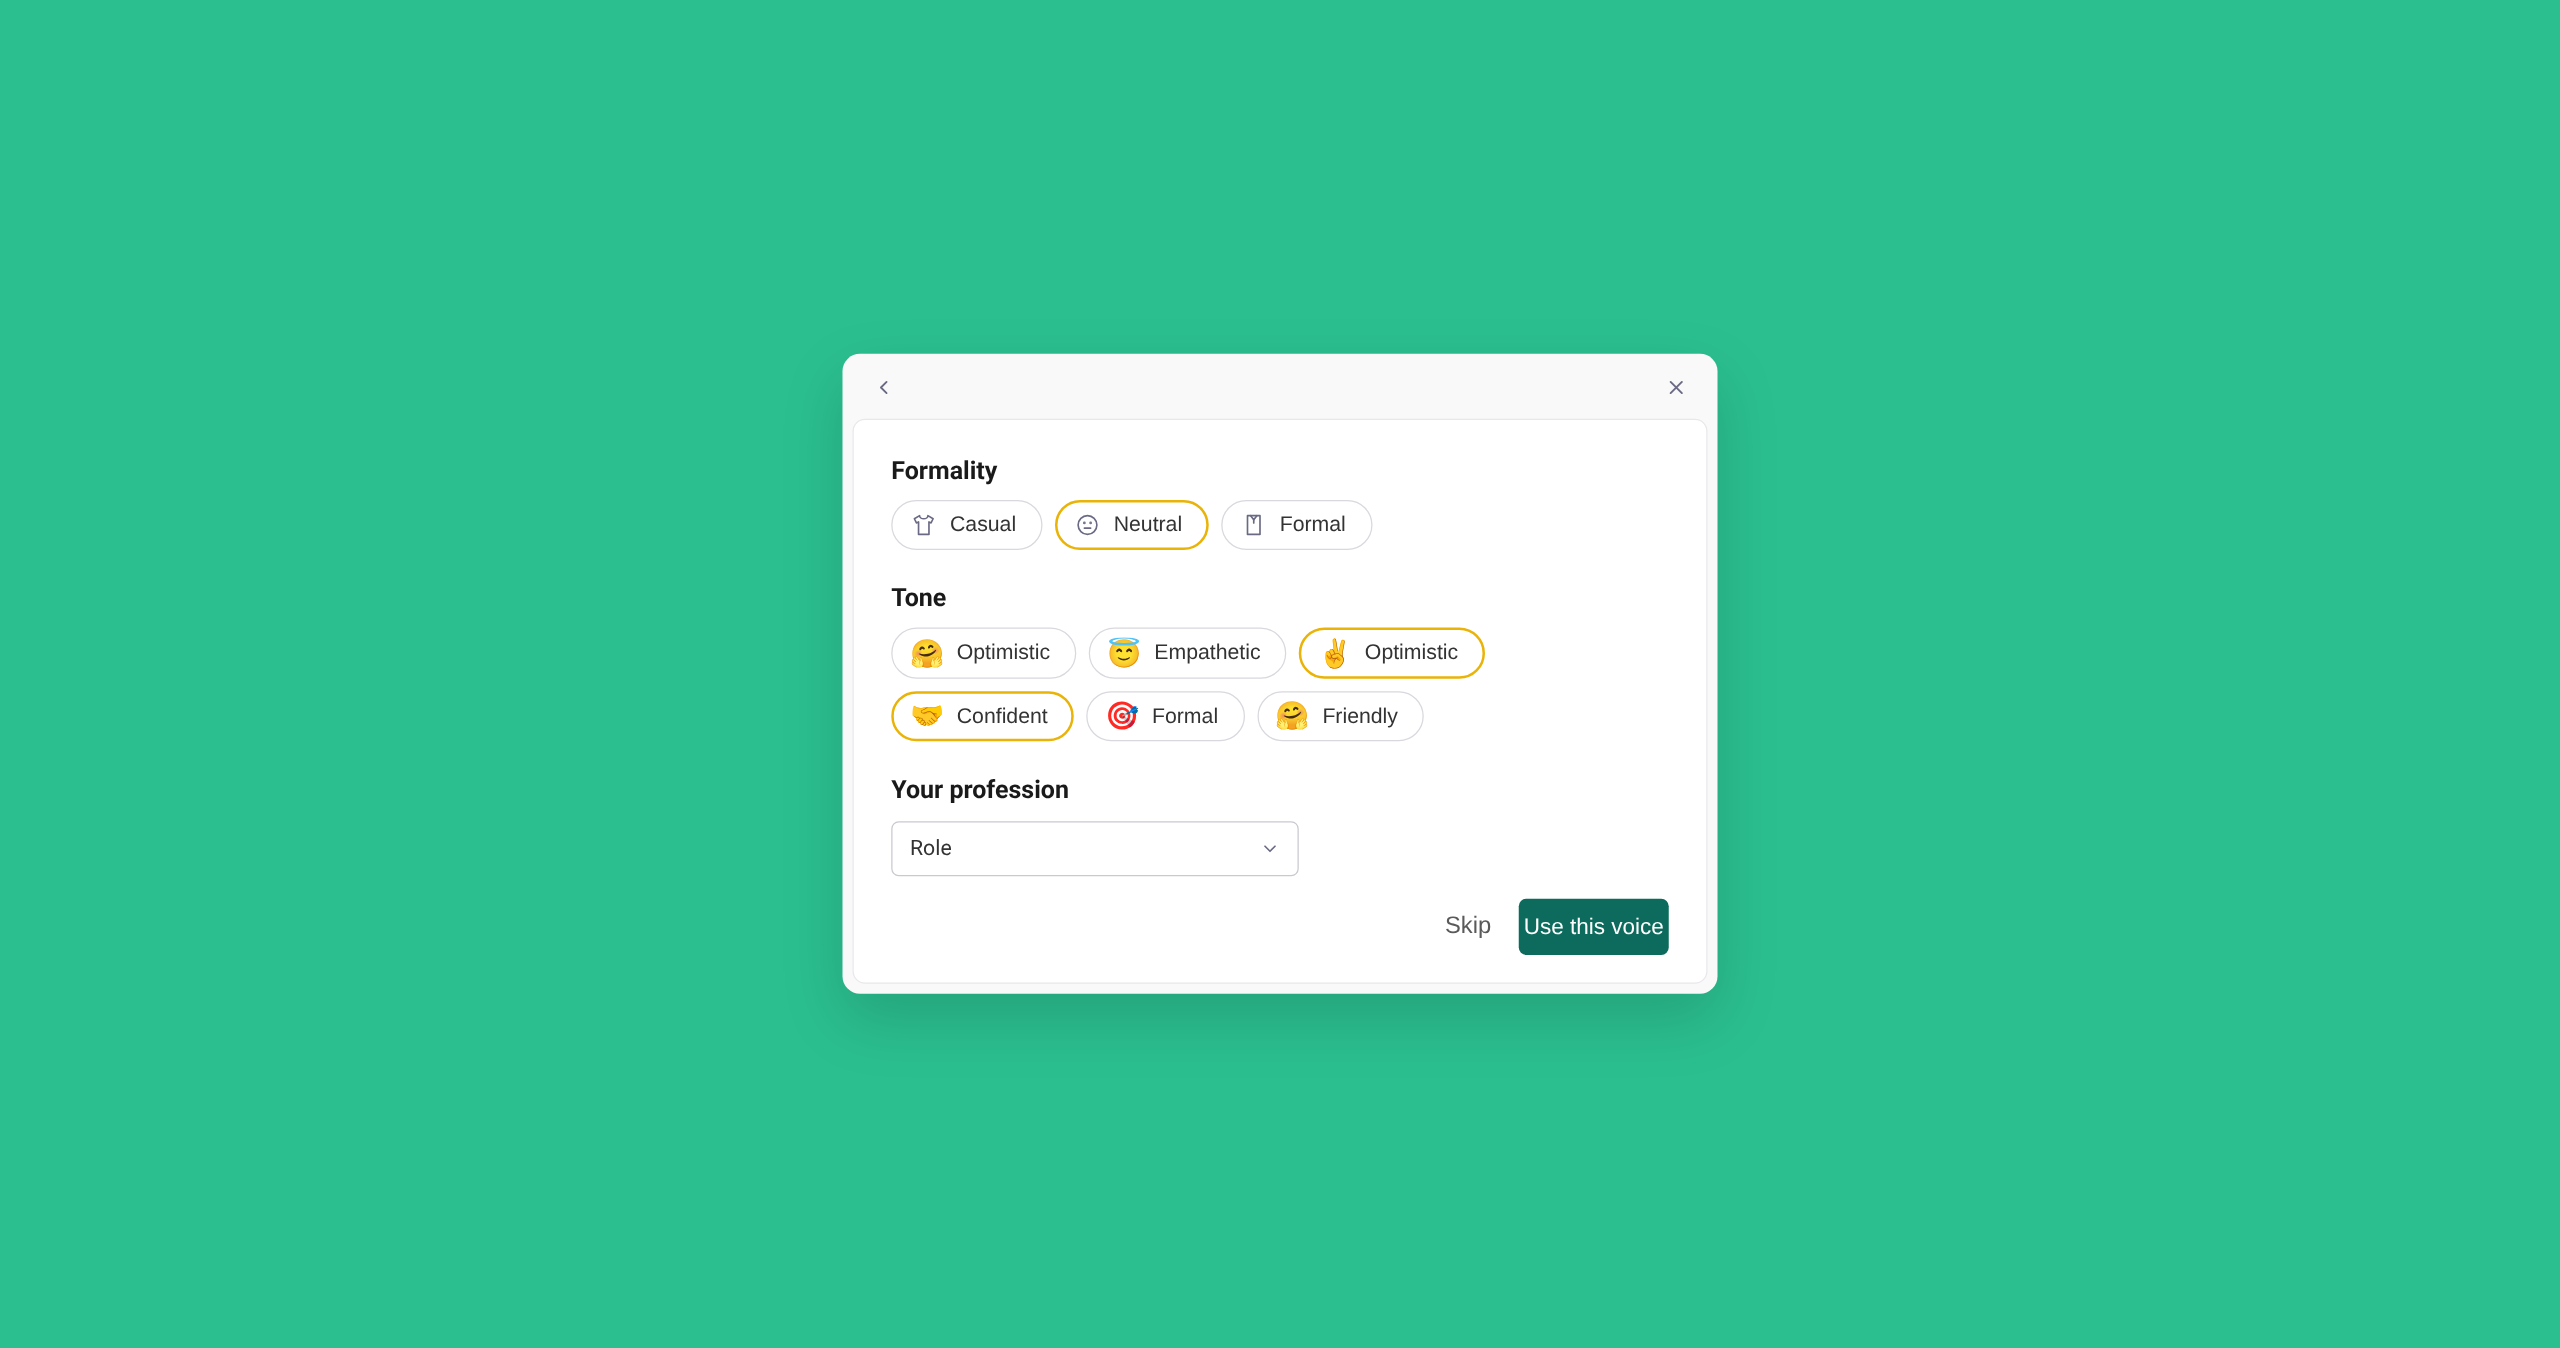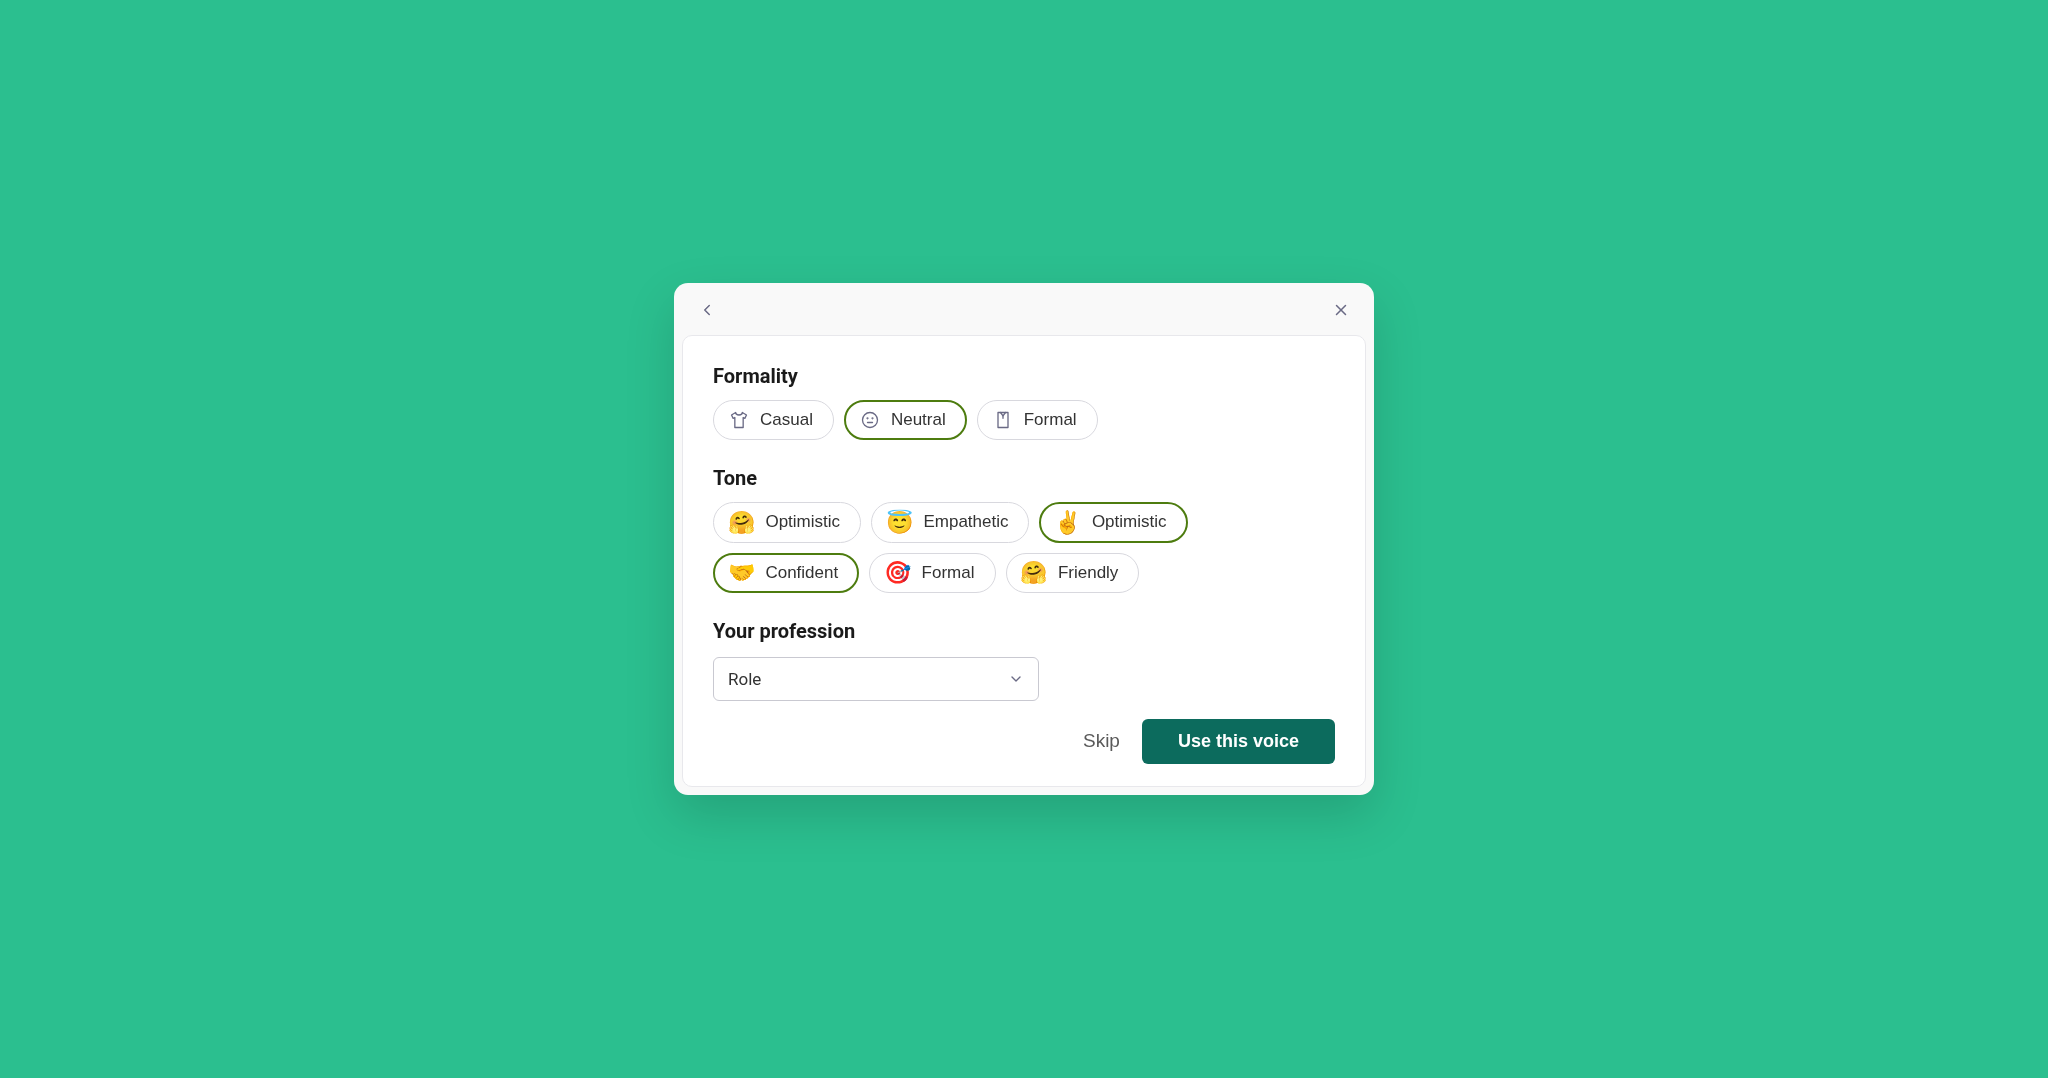--- a/index.html
+++ b/index.html
@@ -73,21 +73,21 @@
       padding: 8px 20px 8px 14px;
       border: 1.5px solid #d8d8de;
       border-radius: 999px;
       background: #fff;
       font-size: 17px;
       color: #333;
       cursor: pointer;
       line-height: 1.3;
     }
     .chip.selected {
-      border: 2px solid #4d7c0f;
+      border: 2px solid #eab308;
       padding: 7px 19px 7px 13px;
     }
     .chip-icon {
       display: inline-flex;
       align-items: center;
       justify-content: center;
       width: 22px;
       height: 22px;
     }
     .chip-emoji {
@@ -122,23 +122,23 @@
       color: #5a5a5a;
       background: none;
       border: none;
       cursor: pointer;
     }
     .primary-btn {
       background: #0c6b5d;
       color: #fff;
       border: none;
       border-radius: 6px;
-      padding: 12px 36px;
+      padding: 12px 4px;
       font-size: 18px;
-      font-weight: 700;
+      font-weight: 400;
       cursor: pointer;
     }
   </style>
 </head>
 <body>
 
 <div class="modal">
 
   <div class="modal-header">
     <button class="icon-btn">

